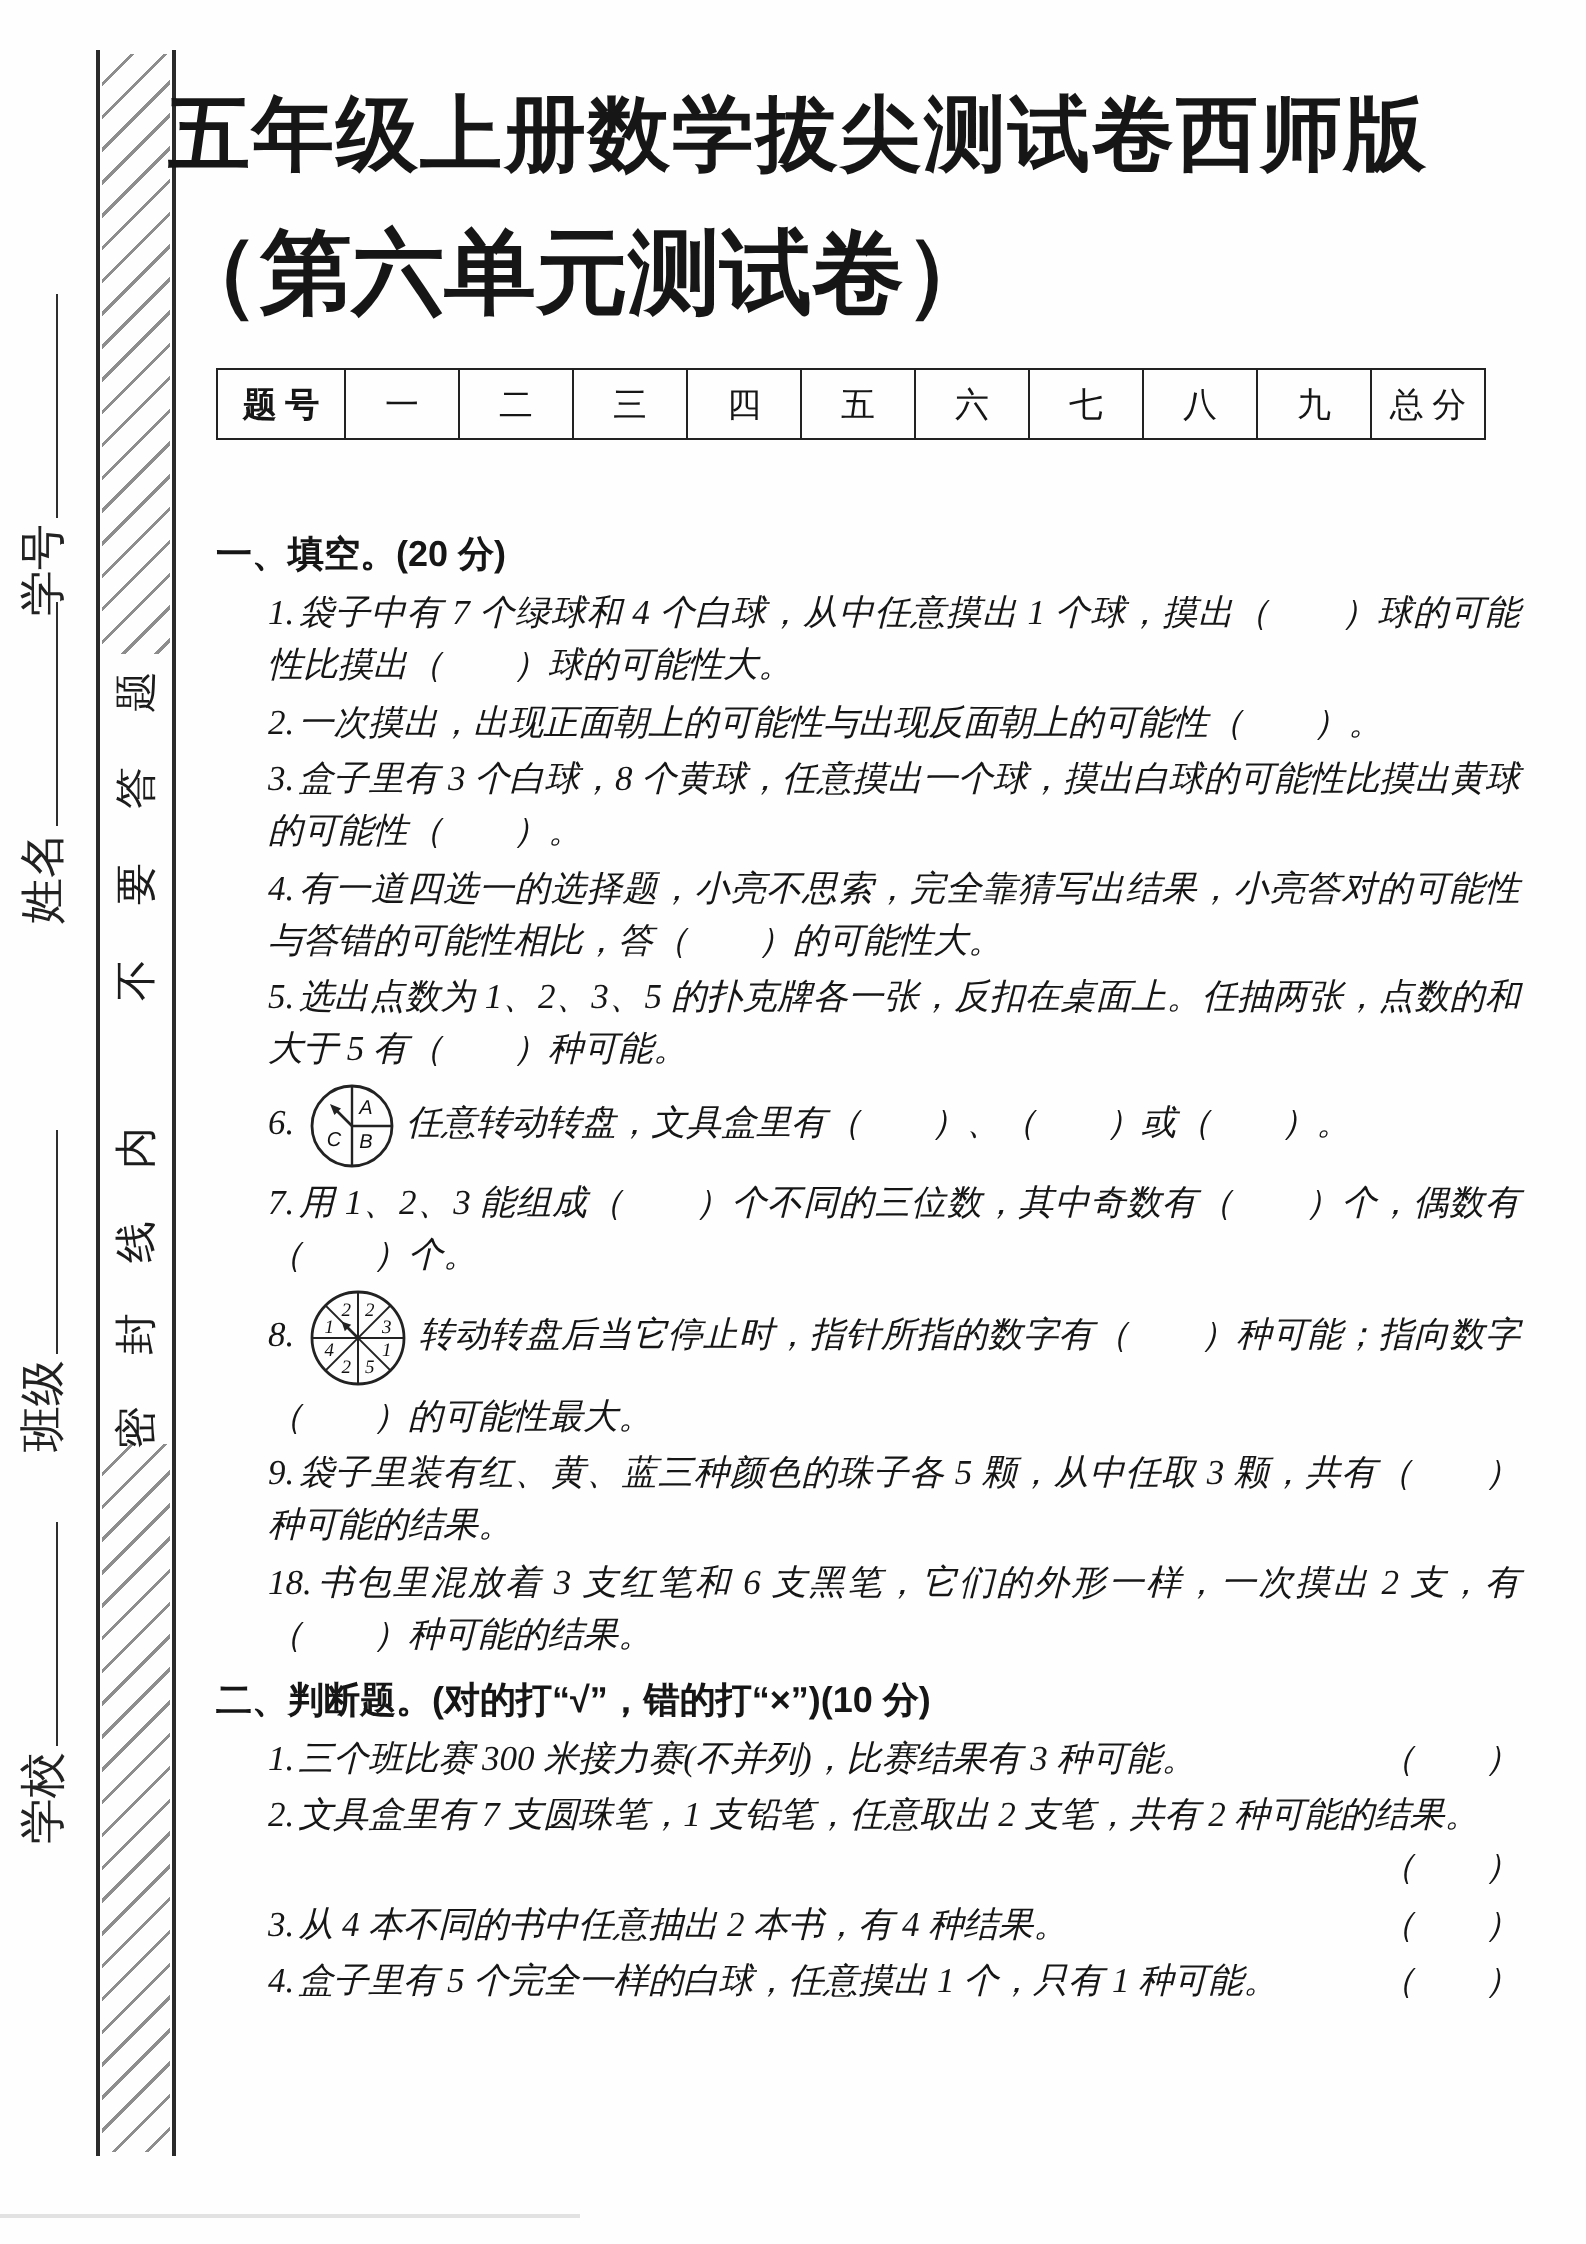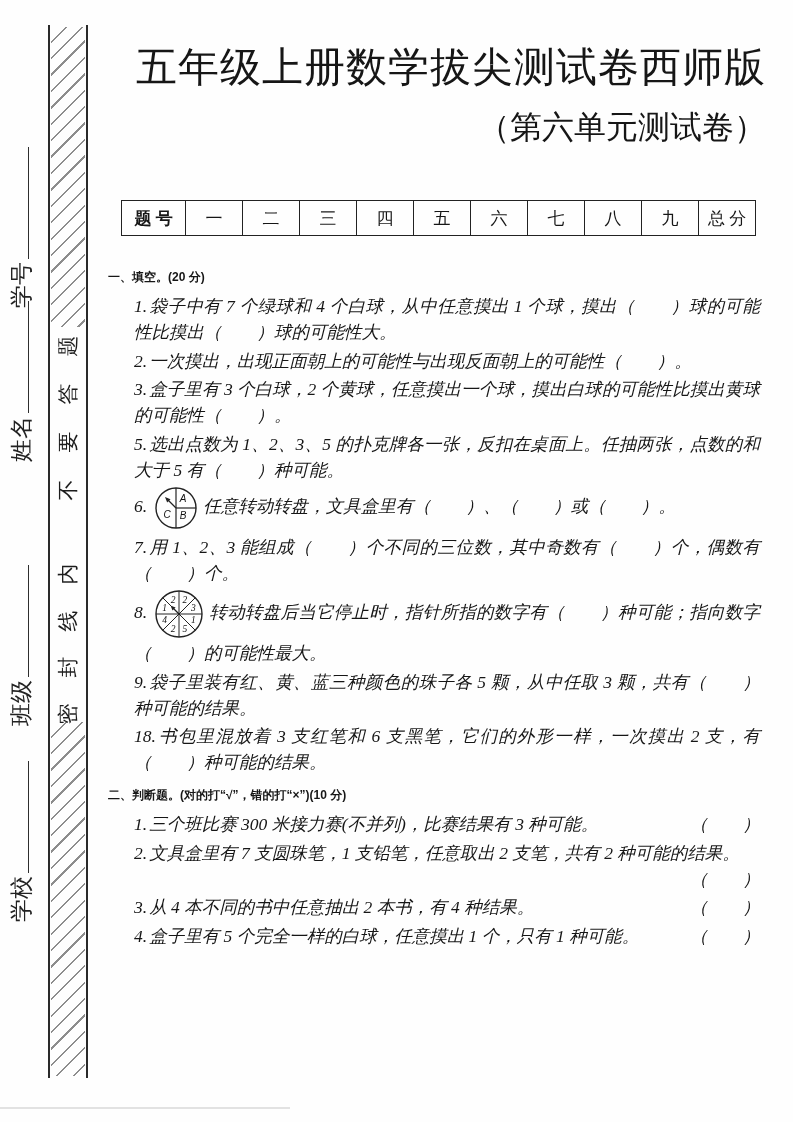--- a/index.html
+++ b/index.html
@@ -15,33 +15,33 @@
   .hatch.bottom{top:722px;height:354px;}
   .seal-char{position:absolute;left:54px;width:28px;text-align:center;font-size:21px;
              transform:rotate(-90deg);color:#1c1c1c;}
   .side-field{position:absolute;left:9px;transform-origin:0 0;transform:rotate(-90deg);
               white-space:nowrap;font-size:23px;line-height:26px;color:#222;}
   .side-field .blank{display:inline-block;width:112px;height:19px;
                      border-bottom:1.7px solid #2e2e2e;margin-left:3px;}
   .page-edge{position:absolute;left:0;top:1107px;width:290px;height:2px;background:#e2e2e2;}
 
   
-  .title,.subtitle{position:absolute;left:104px;width:662px;text-align:right;
-        font-family:"Liberation Sans",sans-serif;font-weight:normal;}
+  .title,.subtitle{position:absolute;left:84px;width:662px;text-align:left;
+        font-family:"Liberation Sans",sans-serif;font-weight:bold;}
   .title{top:40px;font-size:41px;letter-spacing:1px;}
-  .subtitle{top:106px;font-size:32px;}
+  .subtitle{top:106px;font-size:46px;}
 
   
-  .score{position:absolute;left:108px;top:200px;border-collapse:collapse;table-layout:fixed;margin-left:13px;}
+  .score{position:absolute;left:108px;top:184px;border-collapse:collapse;table-layout:fixed;}
   .score td{border:1.4px solid #222;height:34px;text-align:center;font-size:17px;padding:0;}
   .score td.lab{font-weight:bold;}
 
   
   .content{position:absolute;left:108px;top:264px;width:652px;font-size:17.5px;line-height:26px;}
-  .sec-head{font-family:"Liberation Sans",sans-serif;font-weight:bold;font-size:12px;
+  .sec-head{font-family:"Liberation Sans",sans-serif;font-weight:bold;font-size:18px;
             margin:0 0 3px 0;}
   .sec2{margin-top:7px;}
   .q{margin:0 0 2.5px 26px;text-align:justify;font-style:italic;}
   .q .qnum{margin-right:2px;}
   .q svg{display:inline-block;vertical-align:middle;margin:0 4px;}
   .q .blank{float:right;}
   .q::after{content:"";display:block;clear:both;}
 </style>
 </head>
 <body>
@@ -102,21 +102,22 @@
           <td>总 分</td>
         </tr>
       </tbody>
   </table>
 
   <div class="content">
     <div class="sec-head">一、填空。(20 分)</div>
     <div id="sec1-questions">
         <div class="q"><span class="qnum">1.</span><span>袋子中有 7 个绿球和 4 个白球，从中任意摸出 1 个球，摸出（　　）球的可能性比摸出（　　）球的可能性大。</span></div>
         <div class="q"><span class="qnum">2.</span><span>一次摸出，出现正面朝上的可能性与出现反面朝上的可能性（　　）。</span></div>
-        <div class="q"><span class="qnum">3.</span><span>盒子里有 3 个白球，2 个黄球，任意摸出一个球，摸出白球的可能性比摸出黄球的可能性（　　）。</span></div>
+        <div class="q"><span class="qnum">3.</span><span>盒子里有 3 个白球，8 个黄球，任意摸出一个球，摸出白球的可能性比摸出黄球的可能性（　　）。</span></div>
+        <div class="q"><span class="qnum">4.</span><span>有一道四选一的选择题，小亮不思索，完全靠猜写出结果，小亮答对的可能性与答错的可能性相比，答（　　）的可能性大。</span></div>
         <div class="q"><span class="qnum">5.</span><span>选出点数为 1、2、3、5 的扑克牌各一张，反扣在桌面上。任抽两张，点数的和大于 5 有（　　）种可能。</span></div>
         <div class="q"><span class="qnum">6.</span><svg width="46" height="46">
             <circle cx="23" cy="23" r="20" fill="none" stroke="#222" stroke-width="1.4"></circle>
             <line x1="23" y1="3" x2="23" y2="43" stroke="#222" stroke-width="1.2"></line>
             <line x1="23" y1="23" x2="43" y2="23" stroke="#222" stroke-width="1.2"></line>
             <line x1="23" y1="23" x2="13.5" y2="13.5" stroke="#222" stroke-width="1.3"></line>
             <polygon points="12,12 17.5,14.2 14.2,17.5" fill="#222"></polygon>
             <text x="30" y="17" font-size="10" text-anchor="middle" fill="#111" font-family="Liberation Sans, sans-serif">A</text>
             <text x="30" y="34" font-size="10" text-anchor="middle" fill="#111" font-family="Liberation Sans, sans-serif">B</text>
             <text x="14" y="33" font-size="10" text-anchor="middle" fill="#111" font-family="Liberation Sans, sans-serif">C</text>

